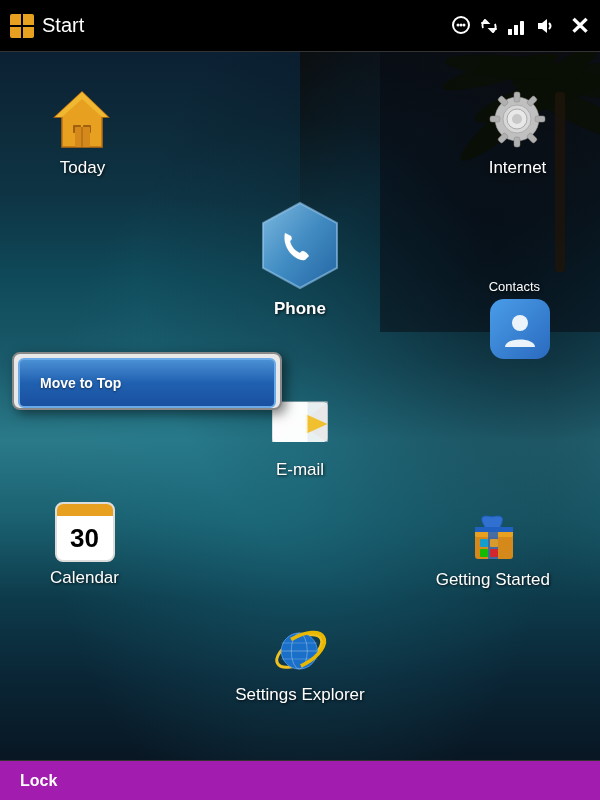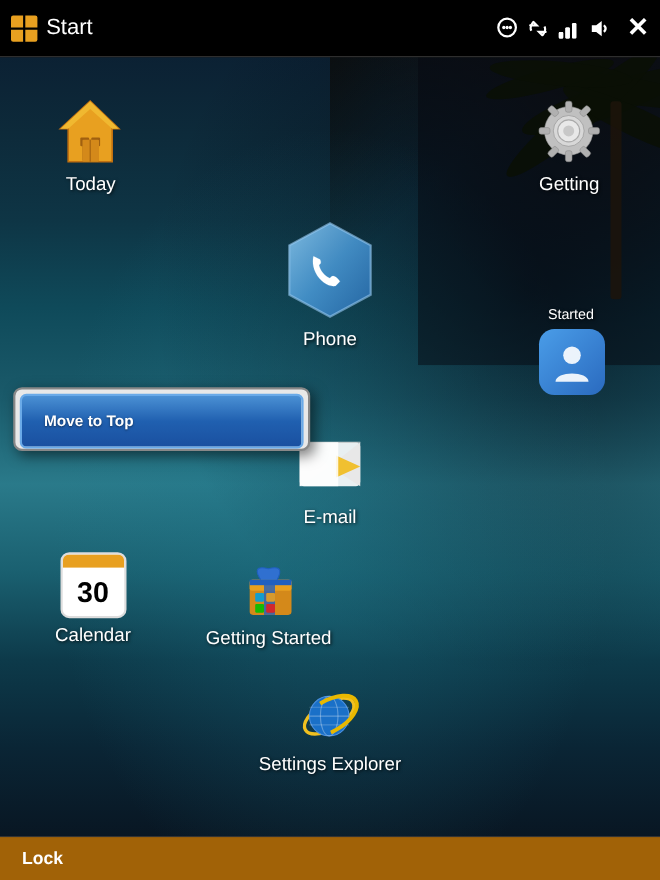--- a/index.html
+++ b/index.html
@@ -189,21 +189,21 @@
     .menu-item-bottom-text .underline-u {
       text-decoration: underline;
     }
 
     
     .lock-bar {
       position: absolute;
       bottom: 0;
       left: 0; right: 0;
       height: 40px;
-      background: #a16207;
+      background: #a21caf;
       display: flex;
       align-items: center;
       padding: 0 20px;
       z-index: 100;
       border-top: 1px solid #333;
     }
 
     .lock-text {
       color: #fff;
       font-size: 16px;
@@ -360,26 +360,26 @@
             <rect x="5" y="29" width="10" height="6" rx="2" fill="#b0b0b0"></rect>
             <rect x="50" y="29" width="10" height="6" rx="2" fill="#b0b0b0"></rect>
             <rect x="13" y="11" width="10" height="6" rx="2" fill="#b0b0b0" transform="rotate(45,18,14)"></rect>
             <rect x="42" y="11" width="10" height="6" rx="2" fill="#b0b0b0" transform="rotate(-45,47,14)"></rect>
             <rect x="13" y="48" width="10" height="6" rx="2" fill="#b0b0b0" transform="rotate(-45,18,51)"></rect>
             <rect x="42" y="48" width="10" height="6" rx="2" fill="#b0b0b0" transform="rotate(45,47,51)"></rect>
           </g>
           <circle cx="32" cy="32" r="10" fill="#e8e8e8" stroke="#aaa"></circle>
           <circle cx="32" cy="32" r="5" fill="#c8c8c8"></circle>
         </svg>
-        <span class="app-label">Getting</span>
+        <span class="app-label">Internet</span>
       </div>
     </div>
 
     <div class="row2">
-      <div class="app-item" style="margin-top:-5px;">
+      <div class="app-item" style="margin-top:-5px;font-weight:bold;">
 
         <svg width="90" height="95" viewBox="0 0 90 95">
 
           <defs>
             <linearGradient id="hexGrad" x1="0%" y1="0%" x2="100%" y2="100%">
               <stop offset="0%" style="stop-color:#8ac8f0;stop-opacity:0.9"></stop>
               <stop offset="50%" style="stop-color:#4a9ad8;stop-opacity:0.85"></stop>
               <stop offset="100%" style="stop-color:#2a70b8;stop-opacity:0.8"></stop>
             </linearGradient>
           </defs>
@@ -413,21 +413,21 @@
       <polygon points="60,10 32,32 60,50" fill="#e8e8e8"></polygon>
       <polygon points="5,10 32,32 5,50" fill="#f0f0f0"></polygon>
       <line x1="5" y1="10" x2="60" y2="10" stroke="#ccc" stroke-width="1"></line>
 
       <polygon points="38,22 60,32 38,42" fill="#f0c030"></polygon>
       <rect x="5" y="10" width="35" height="40" fill="white" opacity="0.85"></rect>
     </svg>
     <span class="app-label">E-mail</span>
   </div>
 
-  <div style="position:absolute; bottom: 160px; left: 0; right: 0; display:flex; justify-content:flex-start; padding: 0 40px; z-index:2;gap:48px;">
+  <div style="position:absolute; bottom: 160px; left: 0; right: 0; display:flex; justify-content:space-between; padding: 0 40px; z-index:2;">
 
     <div class="app-item">
       <div class="icon-calendar">
         <div class="calendar-header"></div>
         <div class="calendar-date">30</div>
       </div>
       <span class="app-label">Calendar</span>
     </div>
 
     <div class="app-item">
@@ -462,21 +462,21 @@
       <line x1="14" y1="30" x2="50" y2="30" stroke="rgba(255,255,255,0.3)" stroke-width="1"></line>
       <line x1="14" y1="22" x2="50" y2="22" stroke="rgba(255,255,255,0.2)" stroke-width="1"></line>
       <line x1="14" y1="38" x2="50" y2="38" stroke="rgba(255,255,255,0.2)" stroke-width="1"></line>
 
       <ellipse cx="32" cy="30" rx="28" ry="14" fill="none" stroke="#e8b800" stroke-width="3.5" transform="rotate(-30,32,30)" stroke-dasharray="40 60"></ellipse>
     </svg>
     <span class="app-label">Settings Explorer</span>
   </div>
 
   <div style="position:absolute; top: 225px; right: 60px; z-index:2;">
-    <span class="app-label" style="color:#fff; font-size:13px; text-shadow:1px 1px 3px rgba(0,0,0,0.8);">Started</span>
+    <span class="app-label" style="color:#fff; font-size:13px; text-shadow:1px 1px 3px rgba(0,0,0,0.8);">Contacts</span>
   </div>
 
   <div class="context-menu">
     <div class="menu-item-top">
       <span class="menu-item-top-text">Move to Top</span>
     </div>
   </div>
 
 </div>
 

